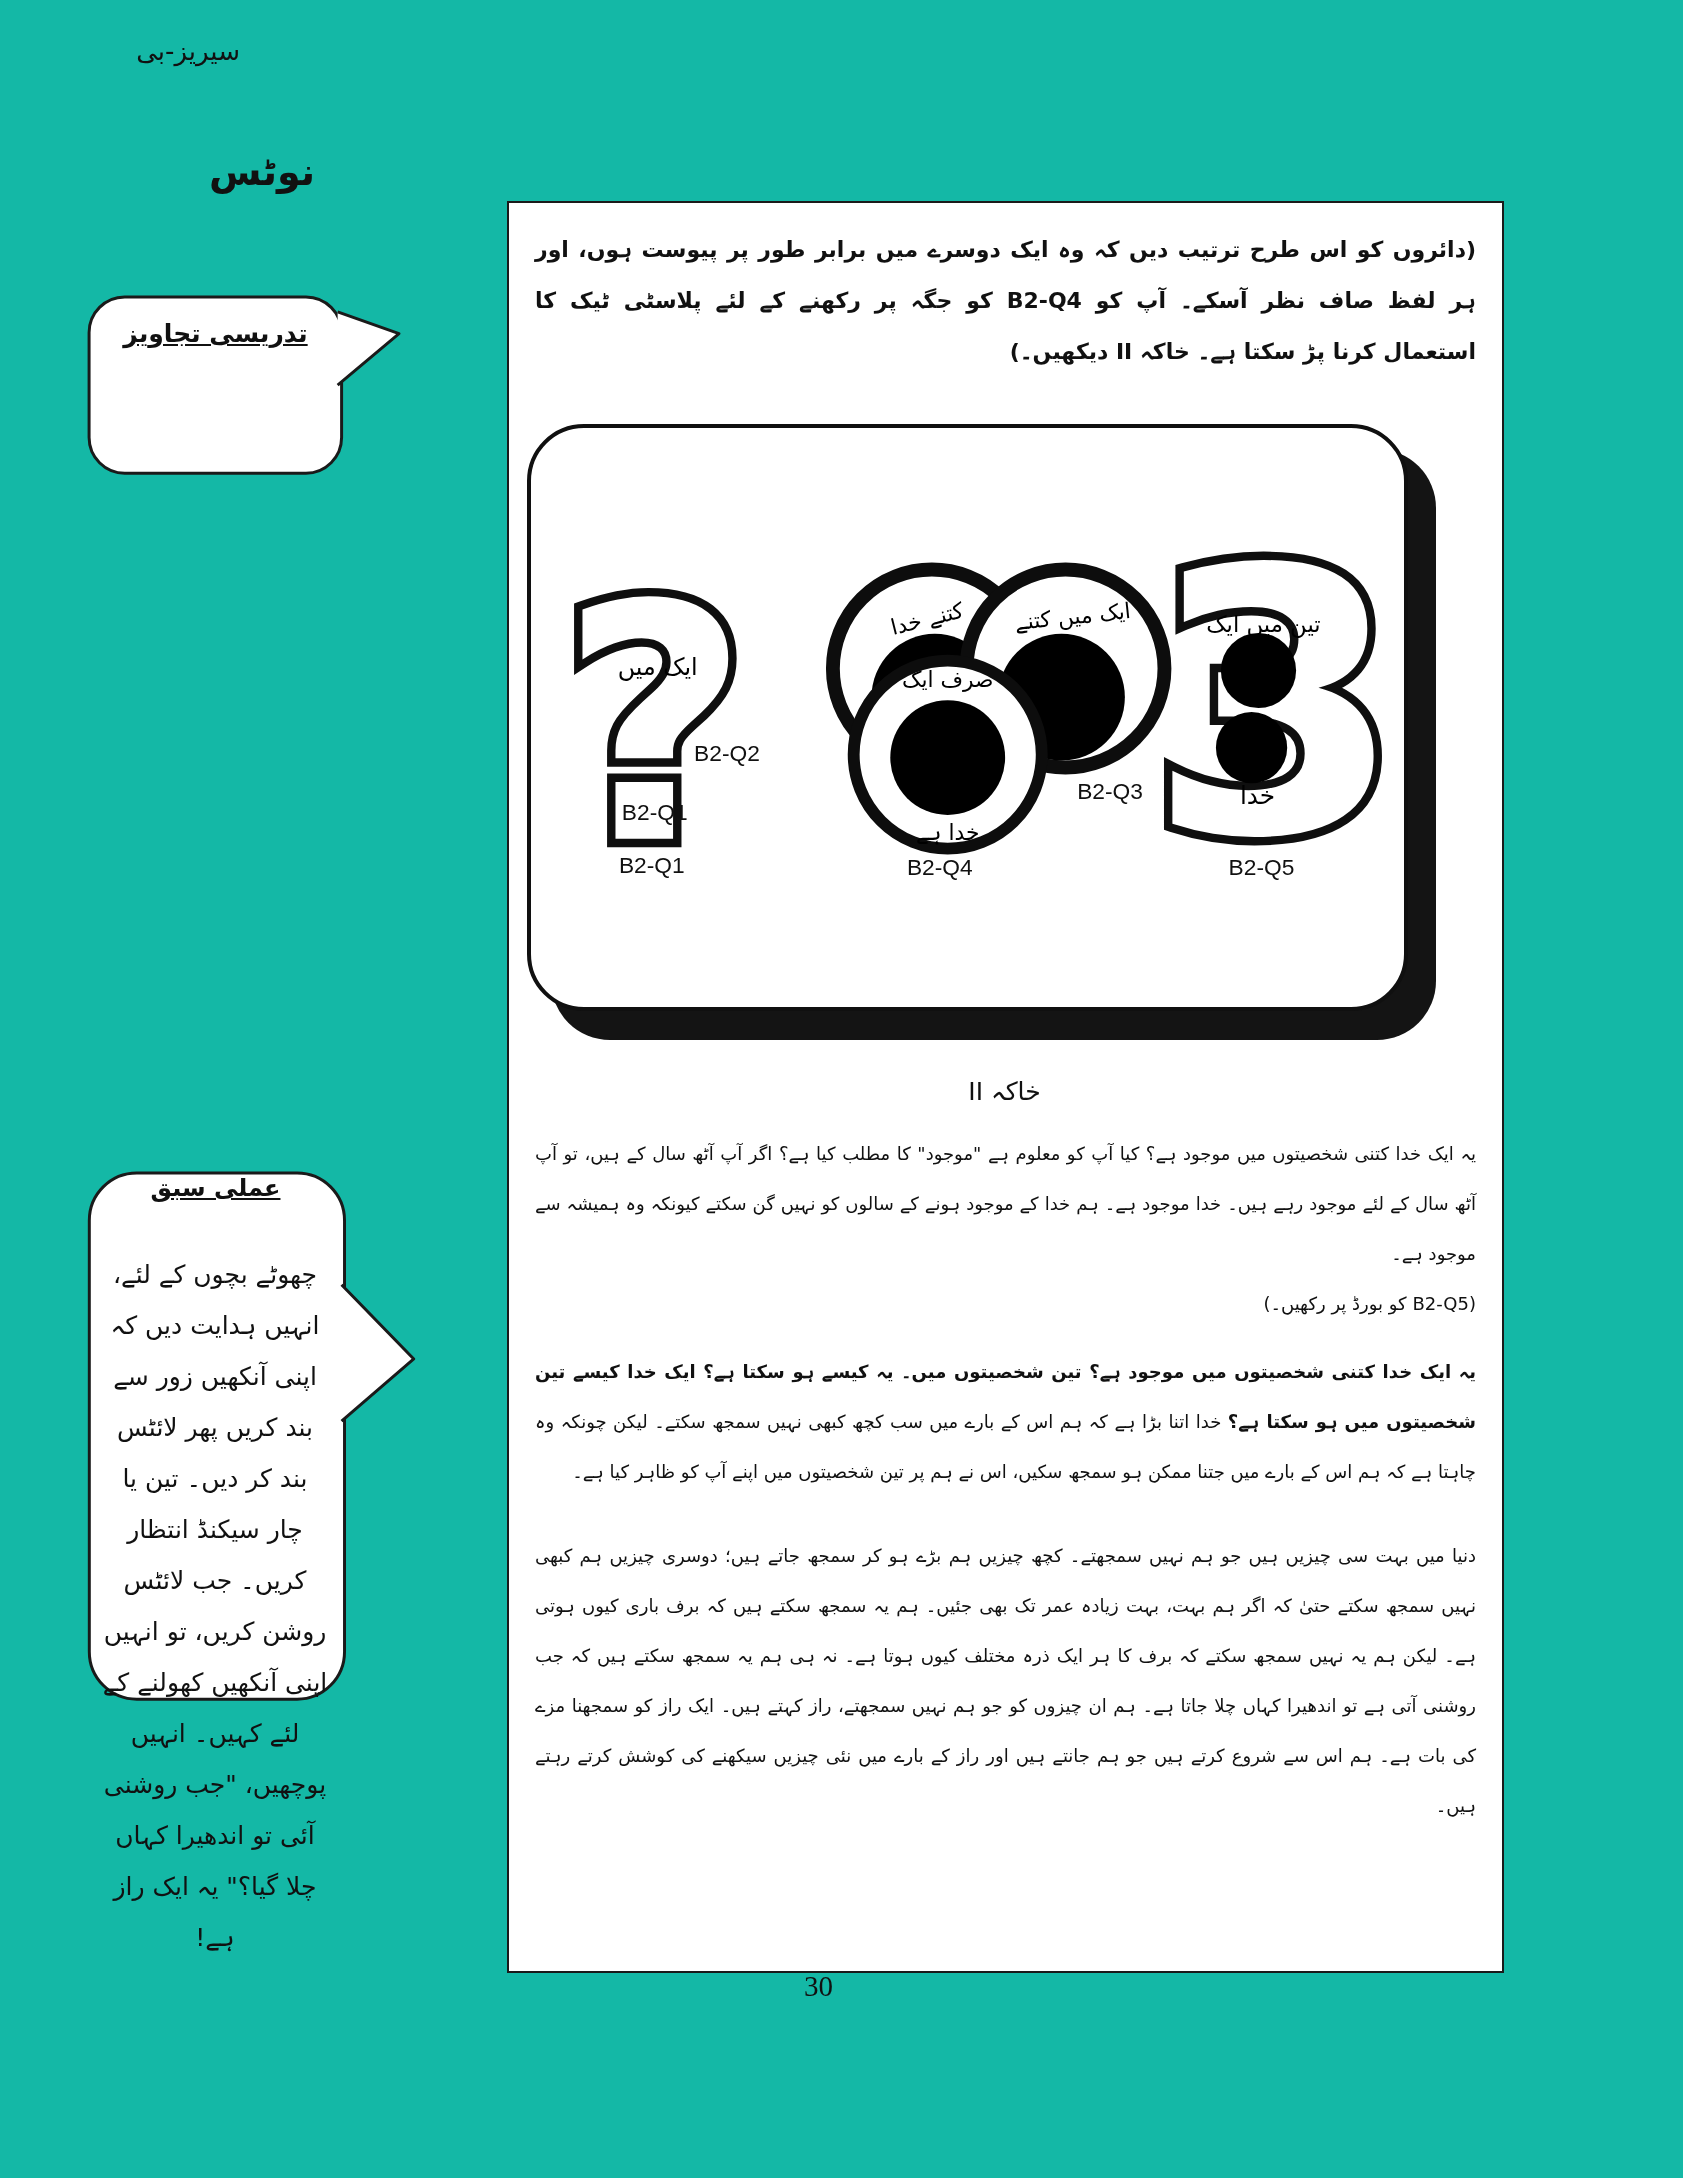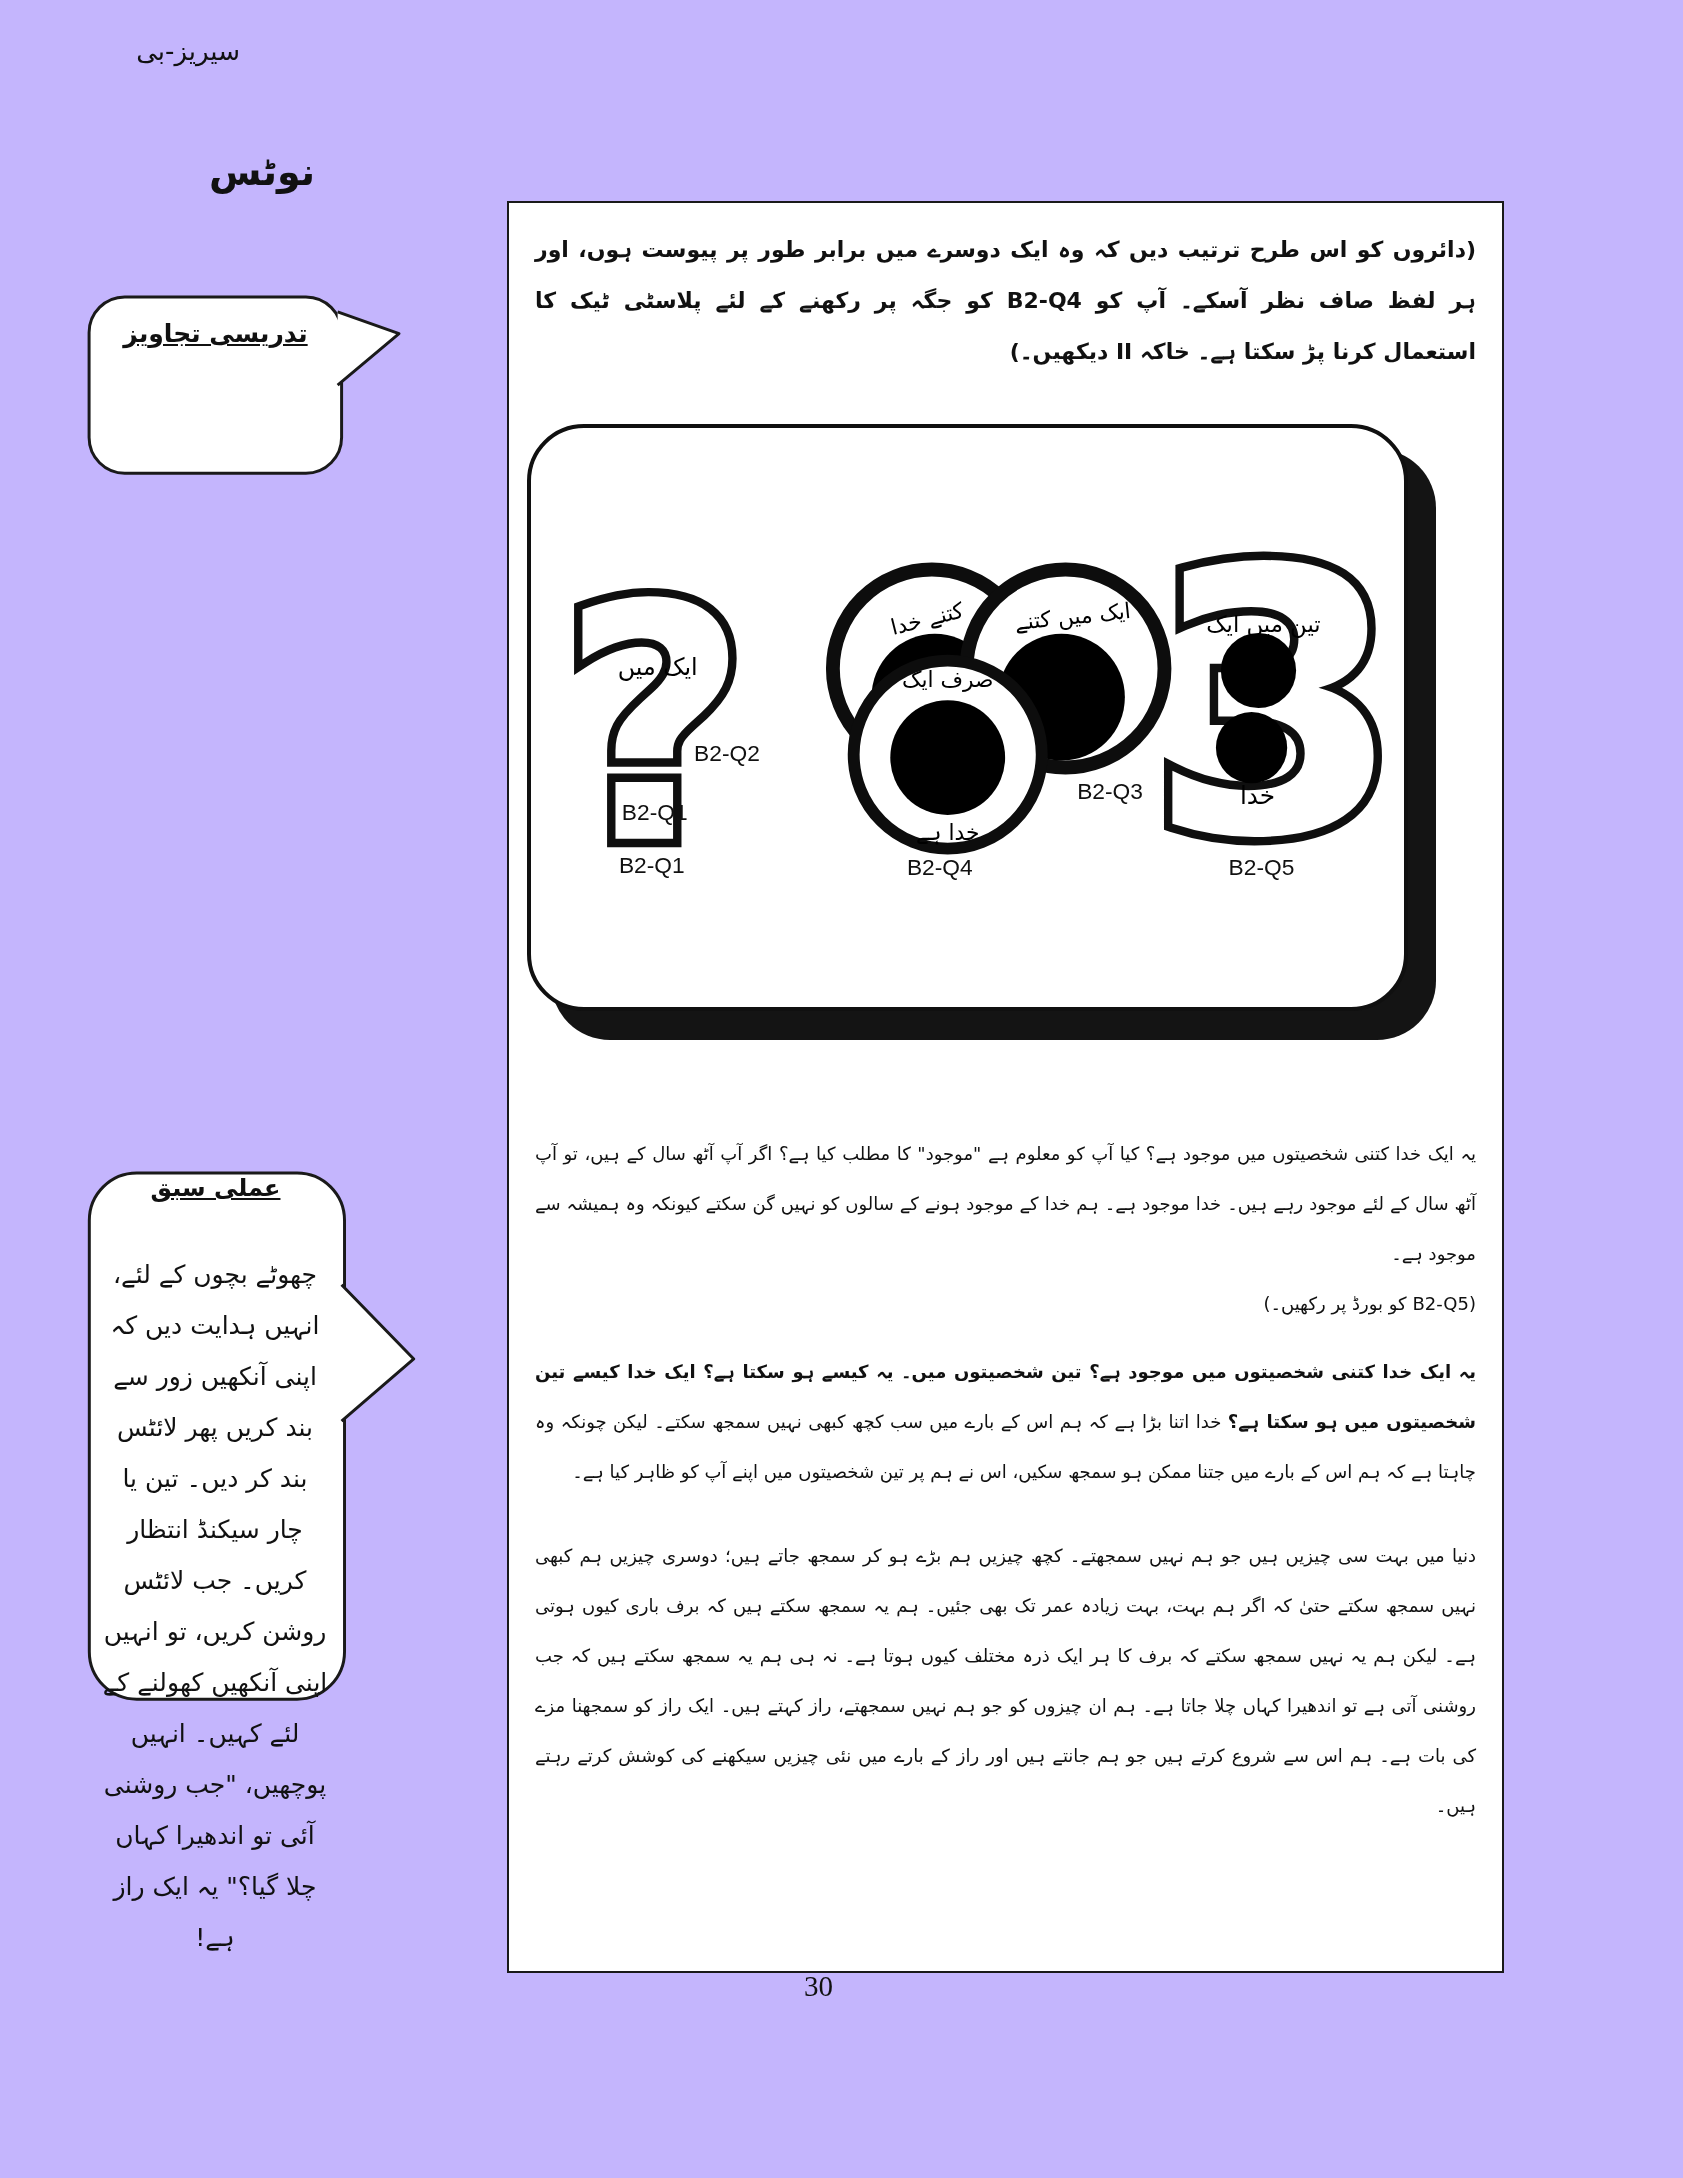--- a/index.html
+++ b/index.html
@@ -1,18 +1,18 @@
 <!DOCTYPE html>
 <html lang="ur"><head>
 <meta charset="utf-8">
 <style>
   html,body { margin:0; padding:0; background:#e8e8e8; }
   .page {
     position:relative; width:1683px; height:2178px; margin:0 auto;
-    background:#c4b5fd; overflow:hidden;
+    background:#14b8a6; overflow:hidden;
     font-family:"DejaVu Sans", sans-serif; color:#111;
   }
   .ur { direction:rtl; unicode-bidi:plaintext; }
   .abs { position:absolute; }
 
   .series-label { font-size:26px; }
   .notes-heading { font-size:38px; font-weight:bold; }
 
   .main-box {
     left:507px; top:201px; width:993px; height:1768px;
@@ -109,20 +109,21 @@
 
       <text x="752" y="408" text-anchor="middle" font-size="370" font-weight="bold" font-family="DejaVu Sans, sans-serif" fill="#ffffff" stroke="#0f0f0f" stroke-width="17" style="paint-order:stroke fill">3</text>
       <circle cx="735" cy="245" r="38" fill="#000000"></circle>
       <circle cx="728" cy="323" r="36" fill="#000000"></circle>
       <text class="fig-ur" x="740" y="206" text-anchor="middle" font-size="23">تین میں ایک</text>
       <text class="fig-ur" x="734" y="380" text-anchor="middle" font-size="25">خدا</text>
       <text class="fig-tag" x="738" y="452" text-anchor="middle">B2-Q5</text>
     </svg>
   </div>
 
+  <div class="abs ur fig-caption">خاکہ II</div>
 
   <div class="abs ur body-text">
     <p class="para">یہ ایک خدا کتنی شخصیتوں میں موجود ہے؟ کیا آپ کو معلوم ہے "موجود" کا مطلب کیا ہے؟ اگر آپ آٹھ سال کے ہیں، تو آپ آٹھ سال کے لئے موجود رہے ہیں۔ خدا موجود ہے۔ ہم خدا کے موجود ہونے کے سالوں کو نہیں گن سکتے کیونکہ وہ ہمیشہ سے موجود ہے۔</p>
     <p class="para note-line">(B2-Q5 کو بورڈ پر رکھیں۔)</p>
     <p class="para para-b"><span class="lead-bold">یہ ایک خدا کتنی شخصیتوں میں موجود ہے؟ تین شخصیتوں میں۔ یہ کیسے ہو سکتا ہے؟ ایک خدا کیسے تین شخصیتوں میں ہو سکتا ہے؟</span><span> خدا اتنا بڑا ہے کہ ہم اس کے بارے میں سب کچھ کبھی نہیں سمجھ سکتے۔ لیکن چونکہ وہ چاہتا ہے کہ ہم اس کے بارے میں جتنا ممکن ہو سمجھ سکیں، اس نے ہم پر تین شخصیتوں میں اپنے آپ کو ظاہر کیا ہے۔</span></p>
     <p class="para para-c">دنیا میں بہت سی چیزیں ہیں جو ہم نہیں سمجھتے۔ کچھ چیزیں ہم بڑے ہو کر سمجھ جاتے ہیں؛ دوسری چیزیں ہم کبھی نہیں سمجھ سکتے حتیٰ کہ اگر ہم بہت، بہت زیادہ عمر تک بھی جئیں۔ ہم یہ سمجھ سکتے ہیں کہ برف باری کیوں ہوتی ہے۔ لیکن ہم یہ نہیں سمجھ سکتے کہ برف کا ہر ایک ذرہ مختلف کیوں ہوتا ہے۔ نہ ہی ہم یہ سمجھ سکتے ہیں کہ جب روشنی آتی ہے تو اندھیرا کہاں چلا جاتا ہے۔ ہم ان چیزوں کو جو ہم نہیں سمجھتے، راز کہتے ہیں۔ ایک راز کو سمجھنا مزے کی بات ہے۔ ہم اس سے شروع کرتے ہیں جو ہم جانتے ہیں اور راز کے بارے میں نئی چیزیں سیکھنے کی کوشش کرتے رہتے ہیں۔</p>
   </div>
 
   <div class="abs page-number">30</div>
 

